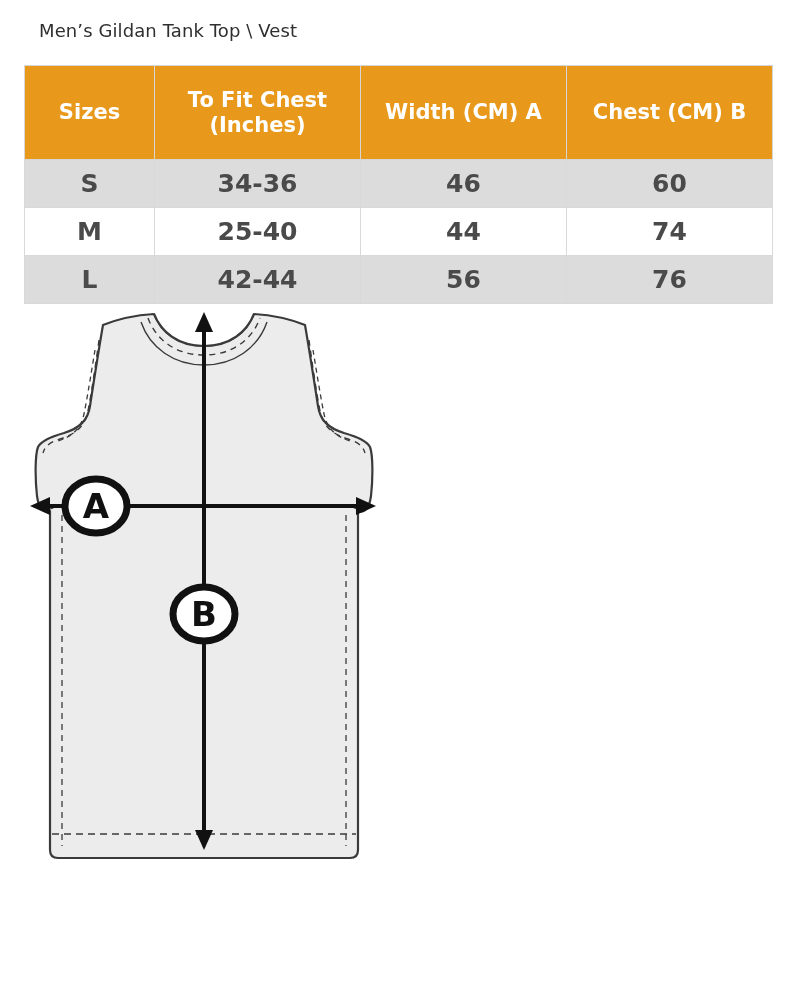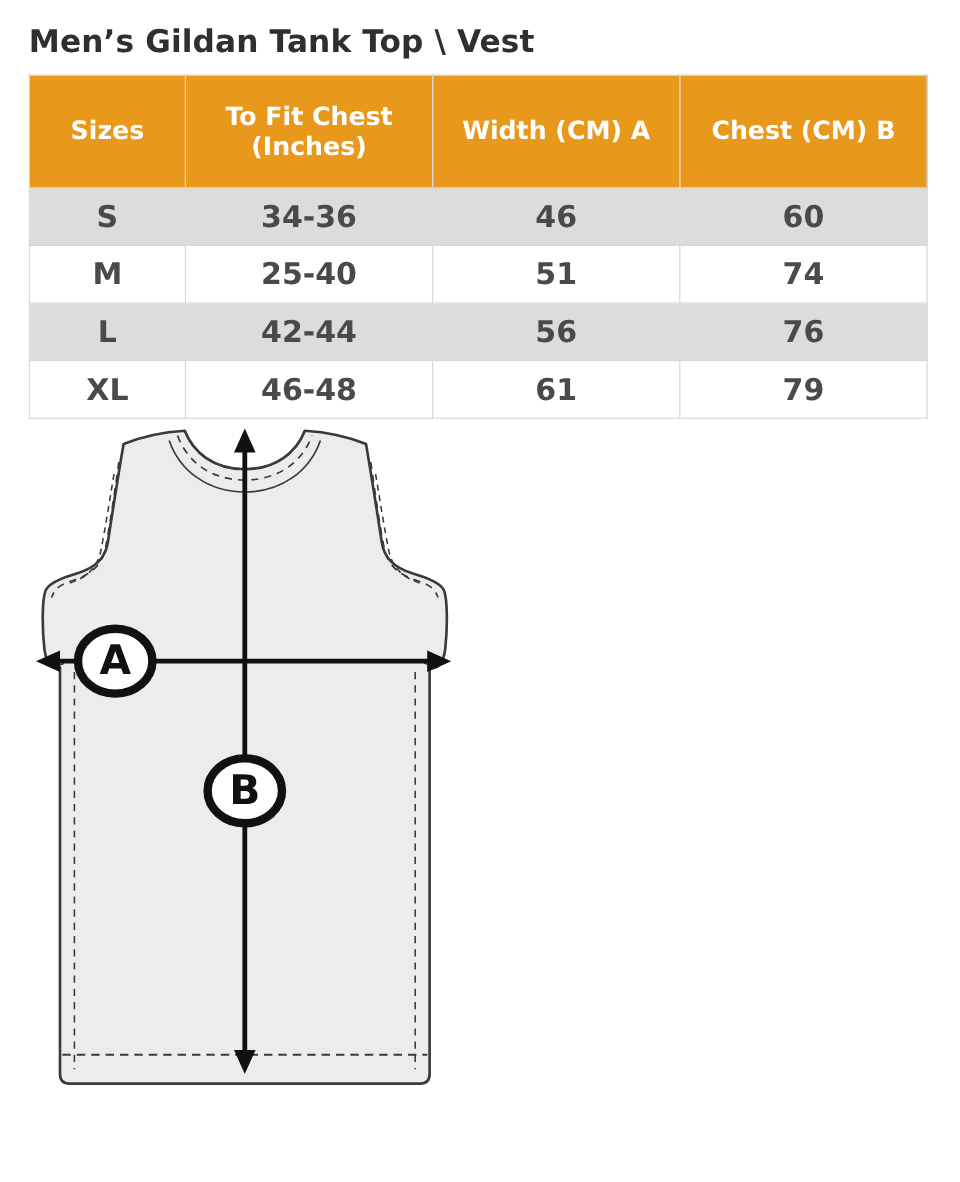--- a/index.html
+++ b/index.html
@@ -11,31 +11,32 @@
   body {
     width: 800px;
     height: 985px;
     font-family: "DejaVu Sans", "Liberation Sans", sans-serif;
     color: #3b3b3b;
     position: relative;
     overflow: hidden;
   }
 
   .page-title {
-    font-size: 26px;
-    font-weight: 700;
+    font-size: 18px;
+    font-weight: 400;
     color: #2f2f2f;
     padding: 20px 0 12px 24px;
     letter-spacing: 0.1px;
+    margin-left: 15px;
   }
 
   table.size-table {
     border-collapse: collapse;
     width: 748px;
-    margin: 0 0 0 24px;
+    margin: 12px 0 0 24px;
     table-layout: fixed;
   }
   table.size-table th {
     background: #e8991b;
     color: #ffffff;
     font-size: 21px;
     font-weight: 700;
     text-align: center;
     padding: 10px 4px;
     border: 1px solid #d6d6d6;
@@ -91,34 +92,28 @@
   <tbody>
     <tr class="odd">
       <td>S</td>
       <td>34-36</td>
       <td>46</td>
       <td>60</td>
     </tr>
     <tr class="even">
       <td>M</td>
       <td>25-40</td>
-      <td>51</td>
+      <td>44</td>
       <td>74</td>
     </tr>
     <tr class="odd">
       <td>L</td>
       <td>42-44</td>
       <td>56</td>
       <td>76</td>
-    </tr>
-    <tr class="even">
-      <td>XL</td>
-      <td>46-48</td>
-      <td>61</td>
-      <td>79</td>
     </tr>
   </tbody>
 </table>
 
 <div class="diagram-wrap">
   <svg width="800" height="580" viewBox="0 0 800 580" xmlns="http://www.w3.org/2000/svg">
 
     <g>
       <path d="M103,15
                C 99,38 94,70 90,96

